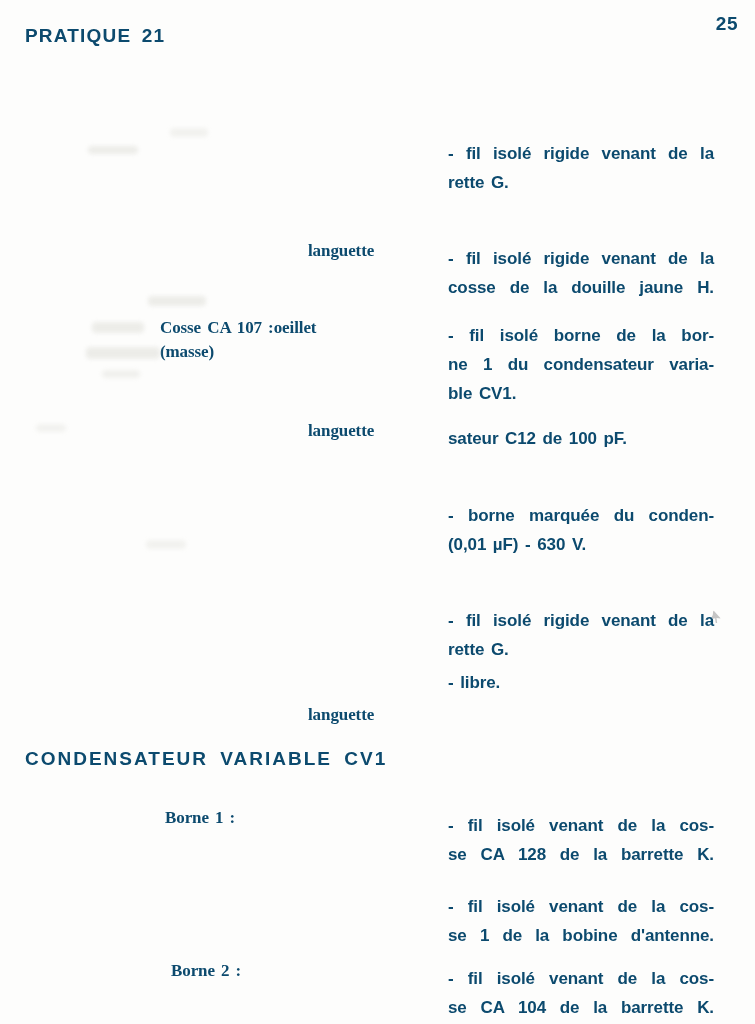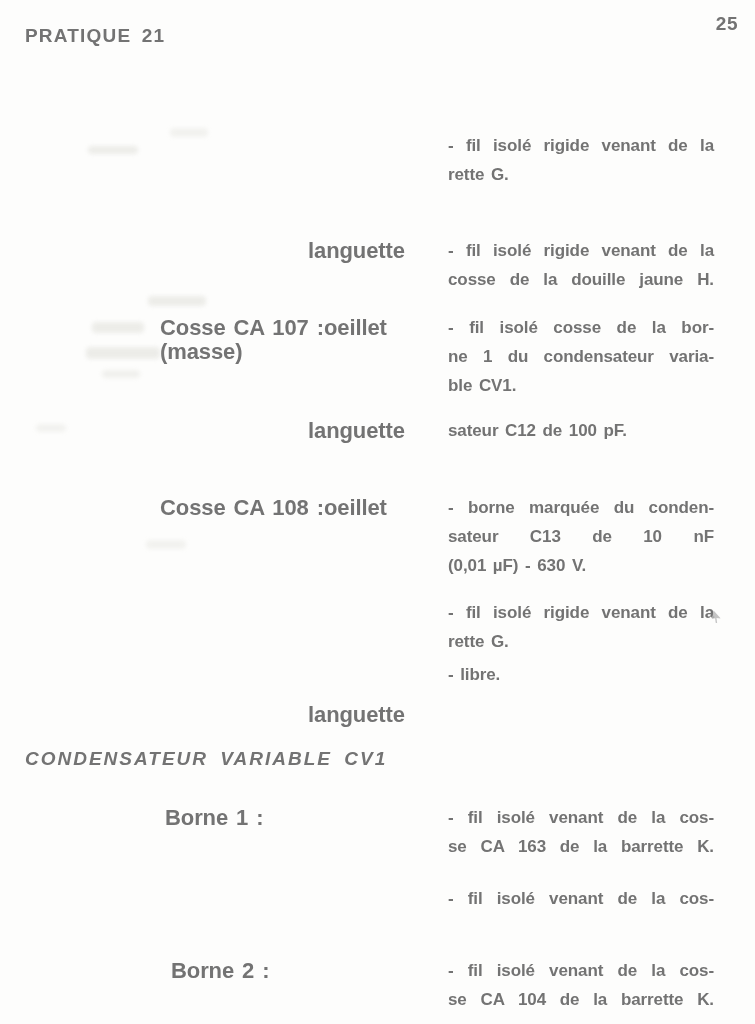--- a/index.html
+++ b/index.html
@@ -5,51 +5,51 @@
   html,body{margin:0;padding:0;}
   body{
     width:755px;height:1024px;
     background:#ffffff;
     font-family:"Liberation Sans","DejaVu Sans",sans-serif;
     overflow:hidden;
   }
   .page{
     position:relative;width:755px;height:1024px;
     background:#fdfdfc;
-    color:#737373;
+    color:#0c4a6e;
     font-weight:700;
   }
   
   .hdr-title{
     position:absolute;left:25px;top:24px;
     font-size:19px;letter-spacing:1.2px;word-spacing:4px;line-height:24px;
   }
   .hdr-page{
     position:absolute;right:17px;top:12px;
     font-size:19px;letter-spacing:0.5px;line-height:24px;
   }
   
   .term{
     position:absolute;
-    font-size:22px;line-height:29px;
+    font-size:17px;line-height:29px;
     letter-spacing:-0.1px;word-spacing:2px;
     white-space:nowrap;
+    font-family:Liberation Serif, serif;
   }
   .desc{
     position:absolute;left:448px;width:266px;
     font-size:17px;line-height:29px;
-    letter-spacing:-0.1px;word-spacing:2px;
+    letter-spacing:-0.1px;word-spacing:2px;margin-top:8px;
   }
   .dl{min-height:29px;}
   .j{text-align:justify;text-align-last:justify;text-justify:inter-word;}
   .section-heading{
     position:absolute;left:25px;top:747px;
     font-size:19px;letter-spacing:2px;word-spacing:5px;line-height:24px;
     white-space:nowrap;
-    font-style:italic;
   }
   
   .smudge{
     position:absolute;background:#d9d9d2;border-radius:4px;
     filter:blur(2px);opacity:.45;pointer-events:none;
   }
   .speck{
     position:absolute;left:712px;top:611px;width:9px;height:12px;
     background:#b7b7b7;opacity:.8;
     clip-path:polygon(0 0,100% 55%,52% 58%,72% 100%,55% 100%,38% 62%,0 75%);
@@ -72,57 +72,56 @@
 
   <div class="term" style="left:308px;top:236px">languette</div>
   <div class="desc" style="top:236px">
     <div class="dl j">- fil isolé rigide venant de la</div>
     <div class="dl j">cosse de la douille jaune H.</div>
   </div>
 
   <div class="term" style="left:160px;top:313px">Cosse CA 107 :oeillet</div>
   <div class="term" style="left:160px;top:337px">(masse)</div>
   <div class="desc" style="top:313px">
-    <div class="dl j">- fil isolé cosse de la bor-</div>
+    <div class="dl j">- fil isolé borne de la bor-</div>
     <div class="dl j">ne 1 du condensateur varia-</div>
     <div class="dl">ble CV1.</div>
   </div>
 
   <div class="term" style="left:308px;top:416px">languette</div>
   <div class="desc" style="top:416px">
     <div class="dl">sateur C12 de 100 pF.</div>
   </div>
 
-  <div class="term" style="left:160px;top:493px">Cosse CA 108 :oeillet</div>
   <div class="desc" style="top:493px">
     <div class="dl j">- borne marquée du conden-</div>
-    <div class="dl j">sateur C13 de 10 nF</div>
     <div class="dl">(0,01 µF) - 630 V.</div>
   </div>
 
   <div class="desc" style="top:598px">
     <div class="dl j">- fil isolé rigide venant de la</div>
     <div class="dl">rette G.</div>
   </div>
 
   <div class="term" style="left:308px;top:700px">languette</div>
   <div class="desc" style="top:660px">
     <div class="dl">- libre.</div>
   </div>
 
   <div class="section-heading">CONDENSATEUR VARIABLE CV1</div>
 
   <div class="term" style="left:165px;top:803px">Borne 1 :</div>
   <div class="desc" style="top:803px">
     <div class="dl j">- fil isolé venant de la cos-</div>
-    <div class="dl j">se CA 163 de la barrette K.</div>
+    <div class="dl j">se CA 128 de la barrette K.</div>
   </div>
 
   <div class="desc" style="top:884px">
     <div class="dl j">- fil isolé venant de la cos-</div>
+    <div class="dl j">se 1 de la bobine d'antenne.</div>
   </div>
 
   <div class="term" style="left:171px;top:956px">Borne 2 :</div>
   <div class="desc" style="top:956px">
     <div class="dl j">- fil isolé venant de la cos-</div>
     <div class="dl j">se CA 104 de la barrette K.</div>
   </div>
 
   <div class="smudge" style="left:88px;top:146px;width:50px;height:8px"></div>
   <div class="smudge" style="left:170px;top:128px;width:38px;height:9px;opacity:.3"></div>

